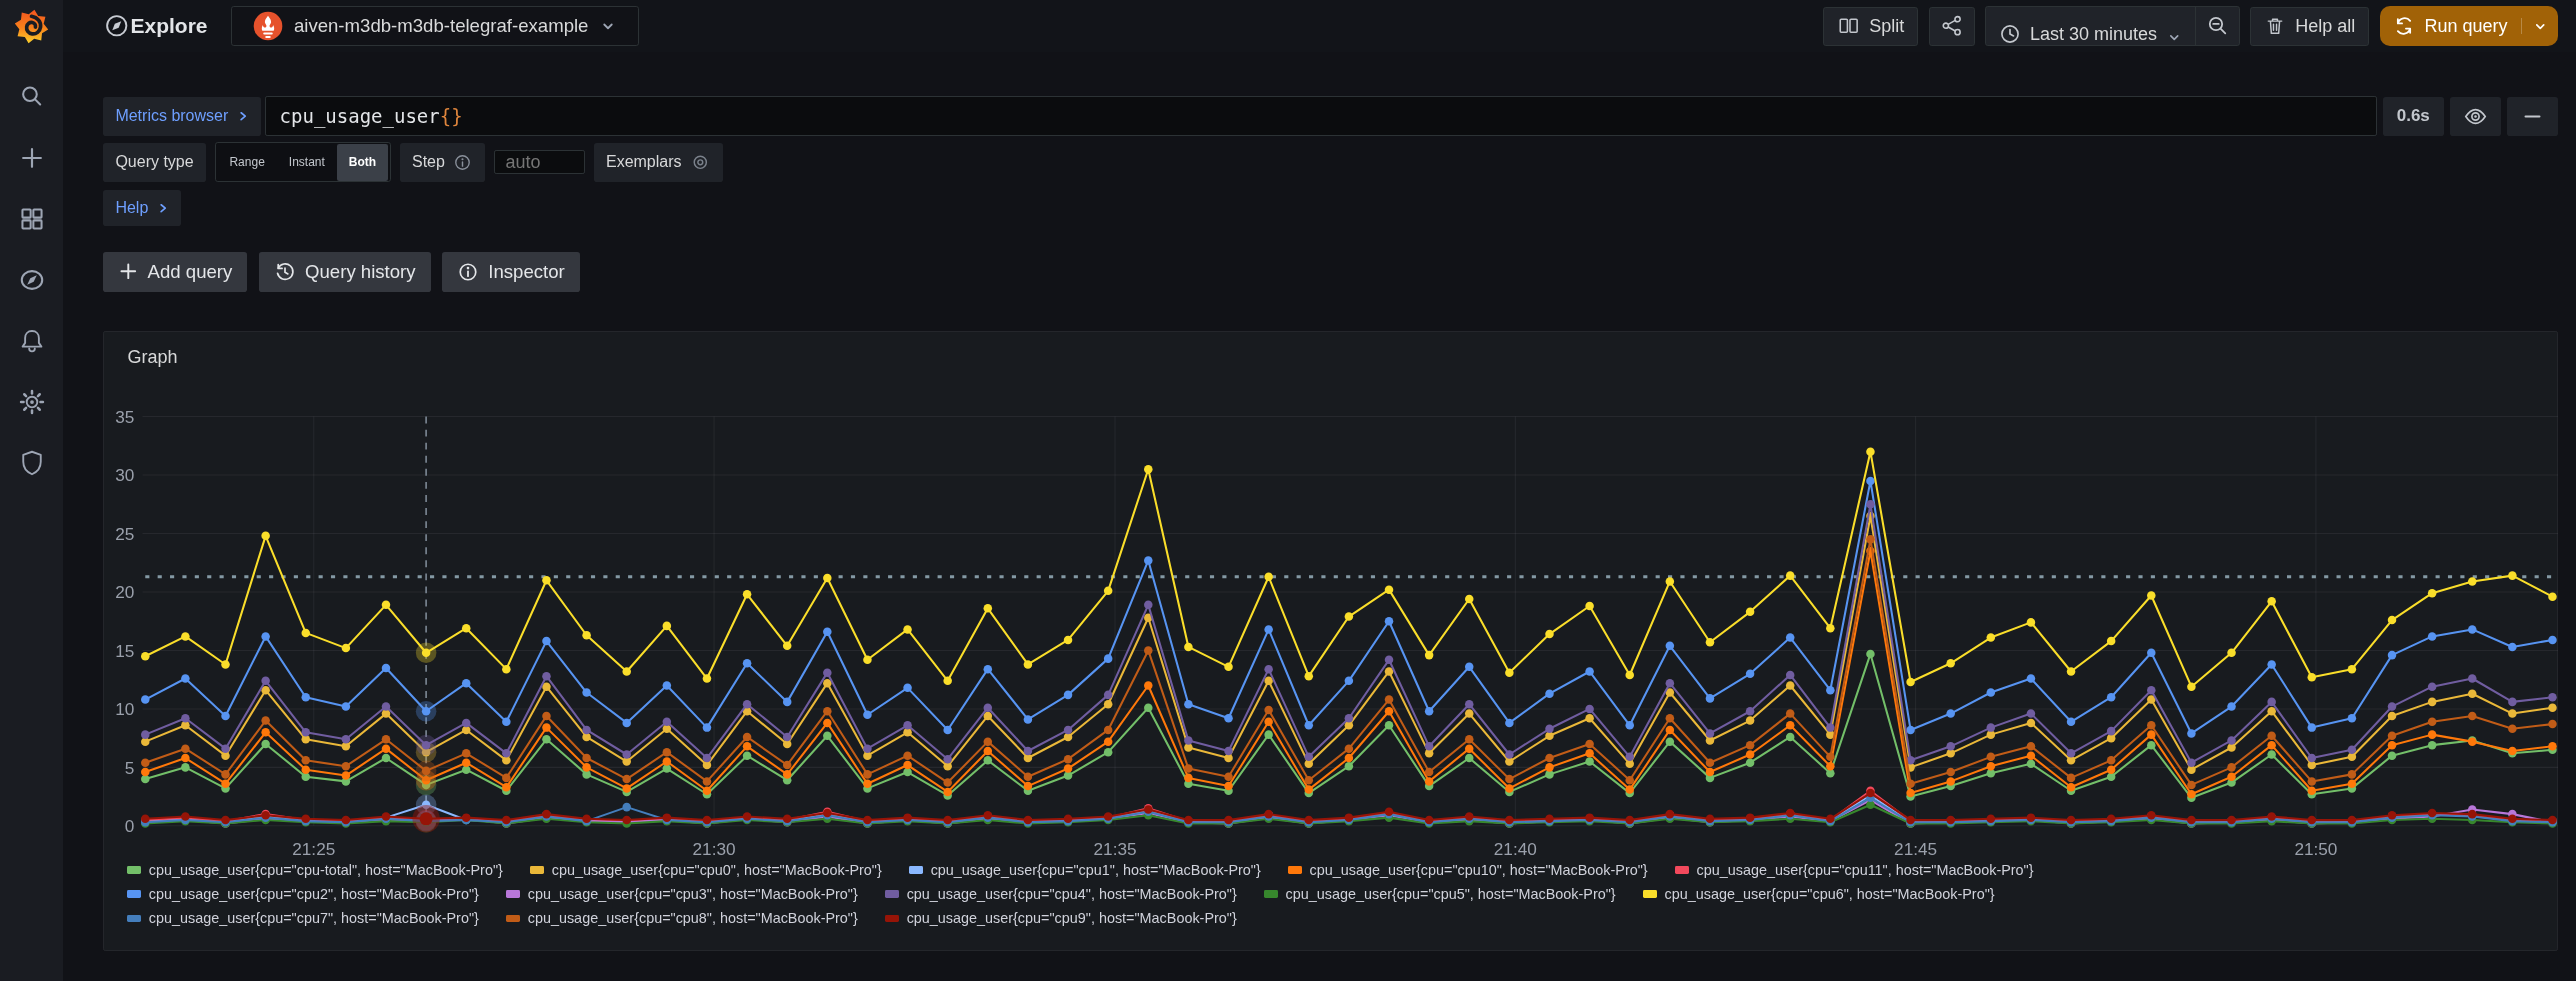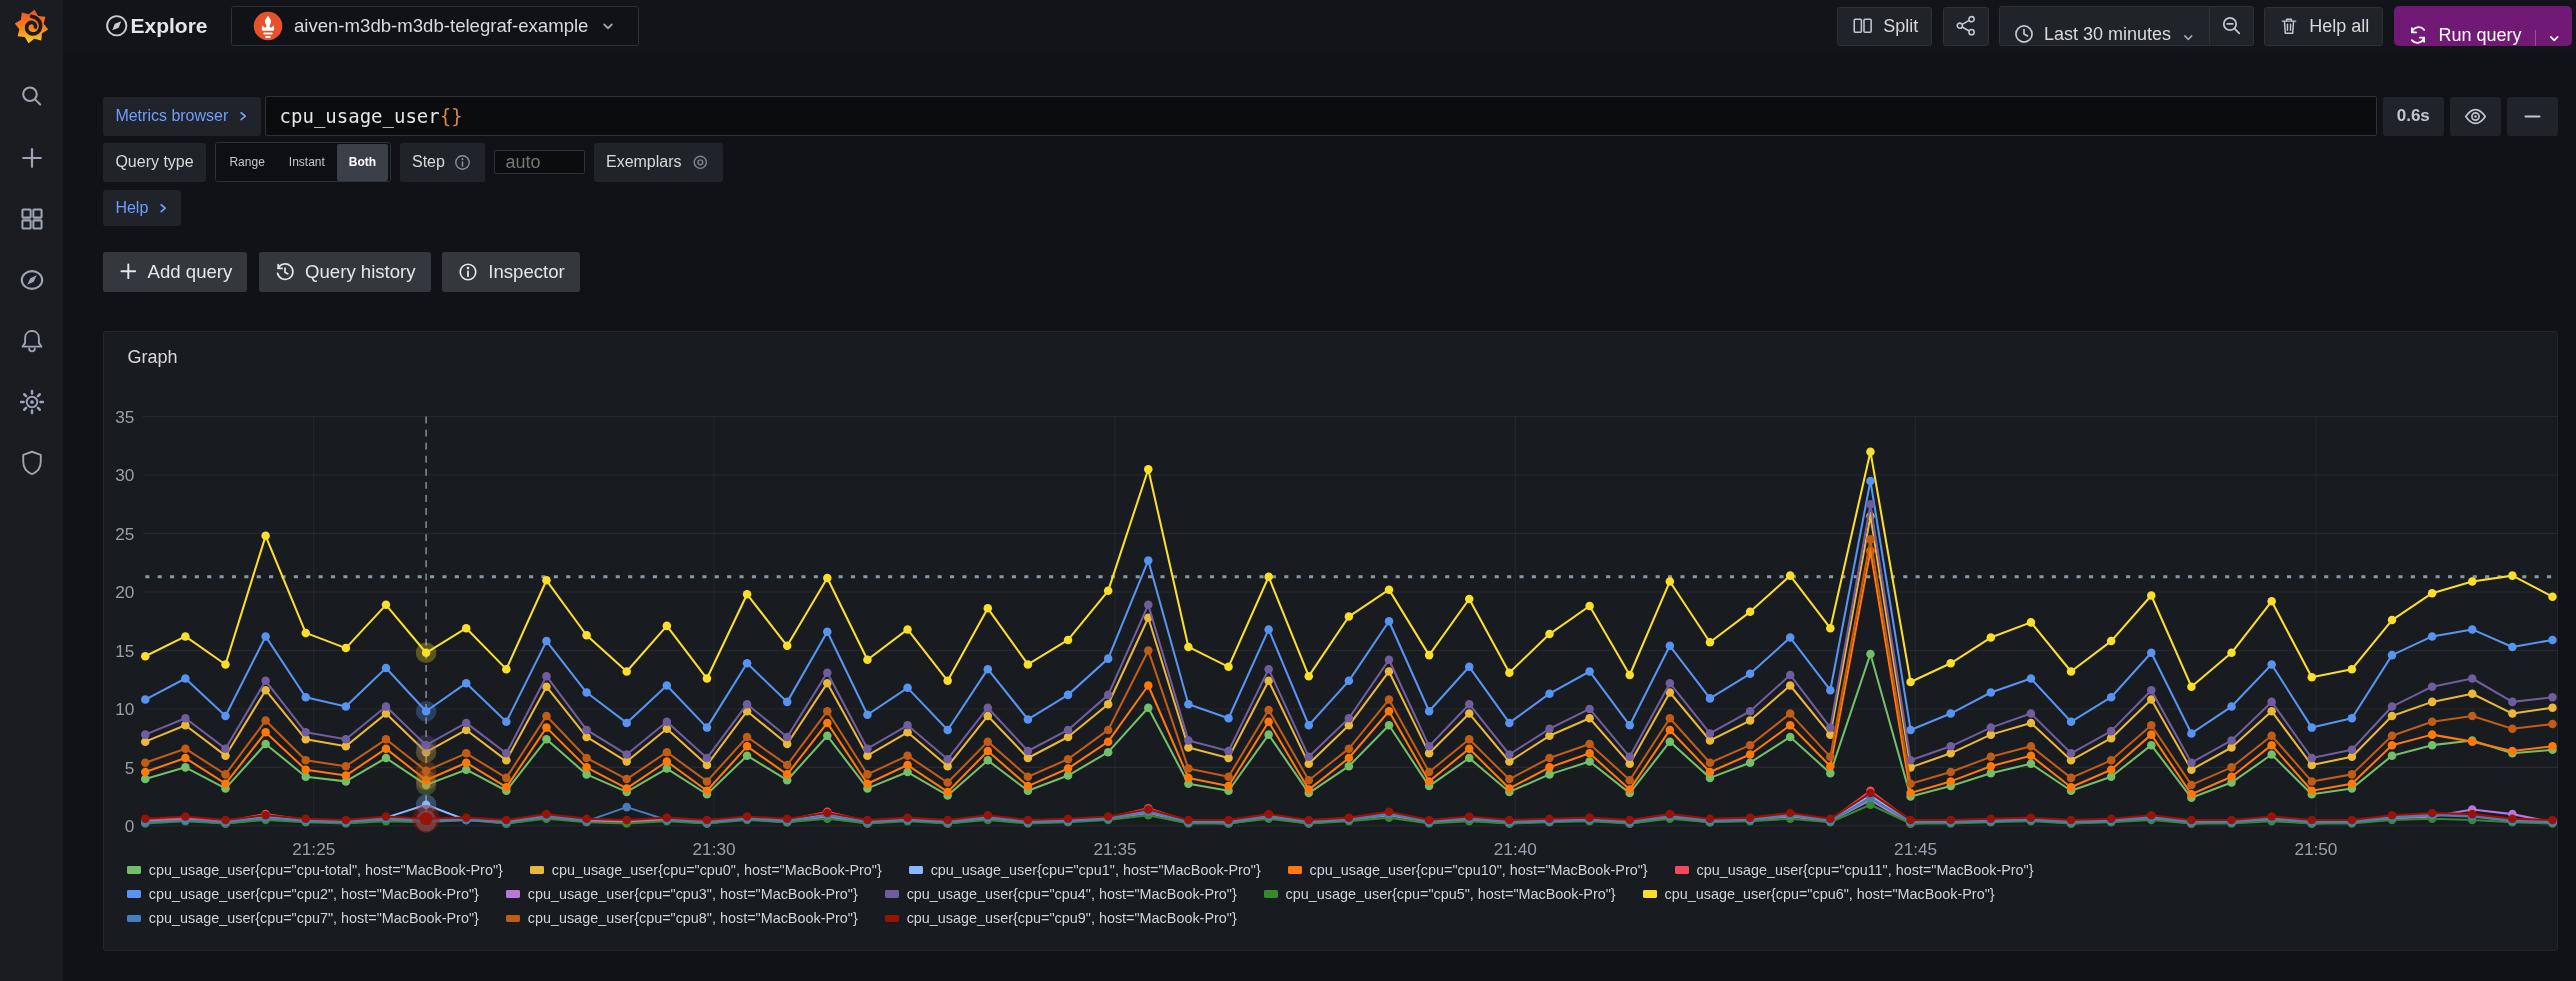--- a/index.html
+++ b/index.html
@@ -9,31 +9,31 @@
   
   .topnav { position:absolute; left:0; top:0; width:2576px; height:52px;
             background:#121419; display:flex; align-items:center; z-index:5; }
   .logo-box { width:63px; height:52px; display:flex; align-items:center; justify-content:center;
               background:#1A1C22; }
   .explore-group { display:flex; align-items:center; margin-left:40px; }
   .explore-title { font-size:21px; font-weight:600; color:#E3E5E8; }
   .ds-picker { display:flex; align-items:center; gap:11px; margin-left:23.4px; height:40px;
                border:0.7px solid #2C3235; border-radius:2.8px; padding:0 21px; background:#111217; cursor:pointer; }
   .ds-name { font-size:18.6px; color:#D8D9DA; }
-  .nav-right { margin-left:auto; display:flex; align-items:center; gap:10.3px; margin-right:4px; }
+  .nav-right { margin-left:auto; display:flex; align-items:center; gap:10.3px; margin-right:18px; }
   .nbtn { height:39px; display:flex; align-items:center; gap:9px; padding:0 13px;
           background:#202329; border:0.7px solid #2C3235; border-radius:2.8px;
           font-size:18px; font-weight:500; color:#D8D9DA; cursor:pointer; white-space:nowrap; }
   .nbtn.icon-only { padding:0 10.3px; }
   .tp-group { display:flex; align-items:stretch; height:40px; background:#202329;
               border:0.7px solid #2C3235; border-radius:2.8px; overflow:hidden; }
   .tp-main { display:flex; align-items:flex-end; gap:9px; padding:0 13px; font-size:18px; font-weight:500; cursor:pointer;}
   .tp-zoom { display:flex; align-items:center; padding:0 9.6px; border-left:0.7px solid #2C3235; cursor:pointer;}
-  .run-group { display:flex; align-items:flex-end; height:40px; background:#701a75;
-               border-radius:5px; overflow:hidden; color:#FFFFFF; }
+  .run-group { display:flex; align-items:center; height:40px; background:#a16207;
+               border-radius:10px; overflow:hidden; color:#FFFFFF; }
   .run-main { display:flex; align-items:center; gap:9px; padding:0 13.8px; font-size:18px; font-weight:500; cursor:pointer;}
   .run-caret { display:flex; align-items:center; padding:0 9.6px; border-left:0.7px solid rgba(255,255,255,.25); cursor:pointer;}
 
   
   .sidebar { position:absolute; left:0; top:52px; bottom:0; width:63px; background:#1A1C22;
              display:flex; flex-direction:column; align-items:center; padding-top:29px; gap:29px; z-index:4; }
   .sb-icon { width:32px; height:32px; color:#9DA5B4; cursor:pointer; display:flex; align-items:center; justify-content:center;}
 
   
   .content { position:absolute; left:63px; top:52px; right:0; bottom:0; padding:44px 18px 0 40px; }

